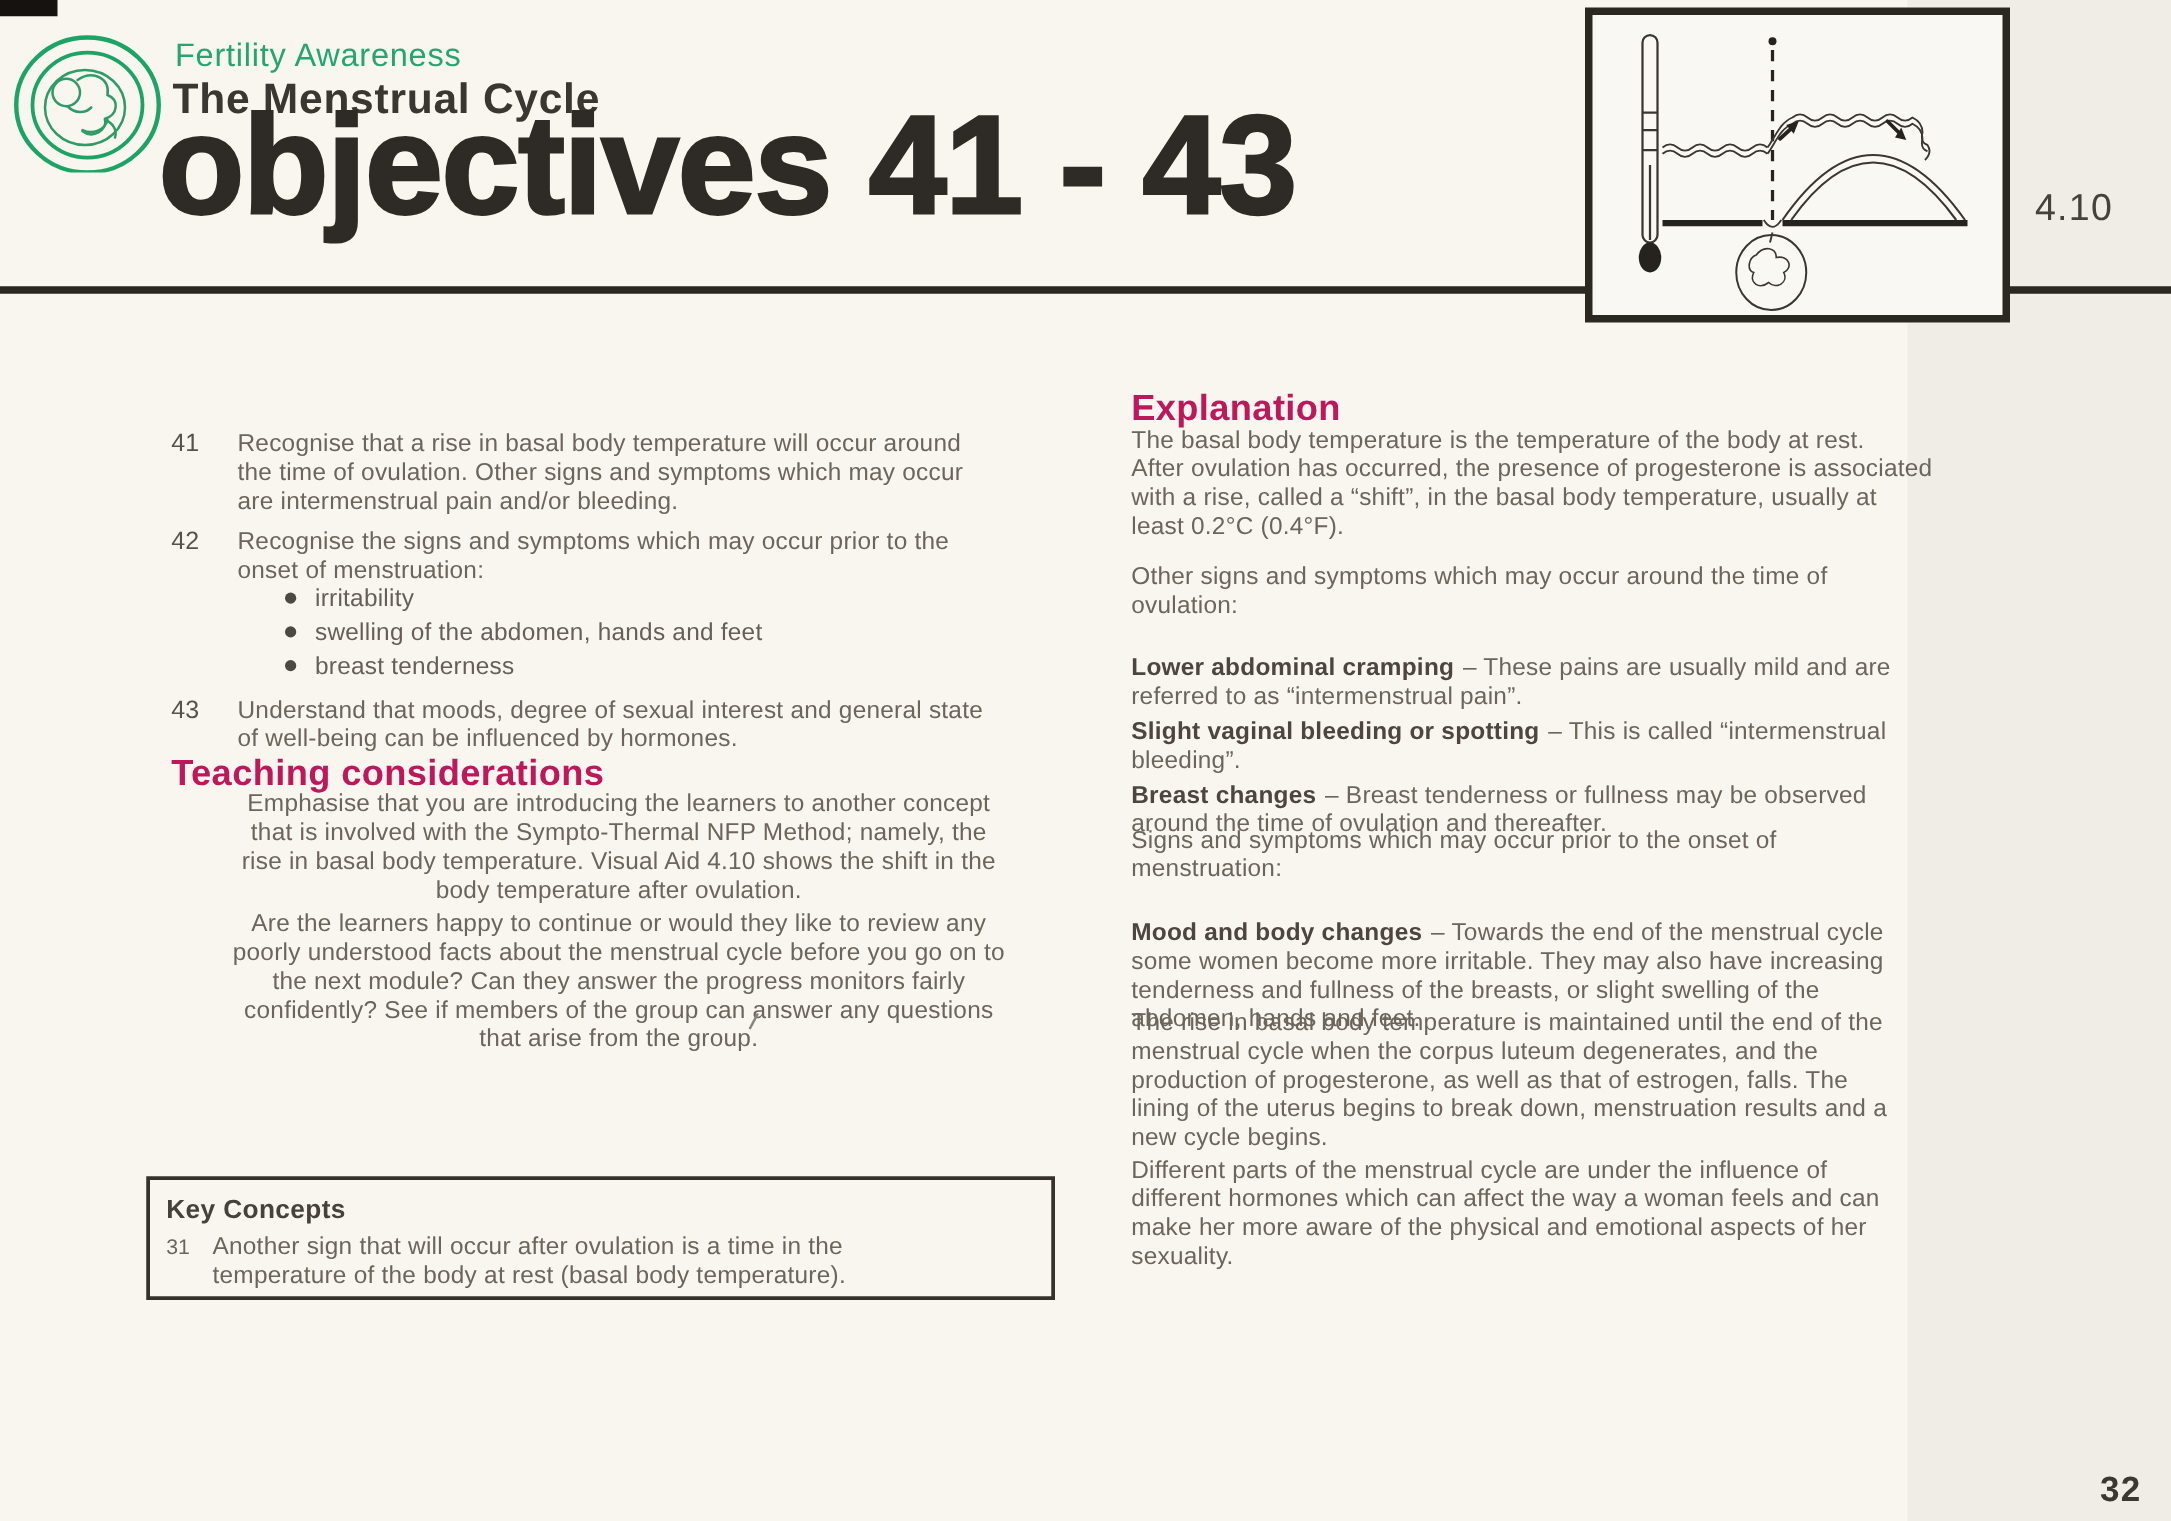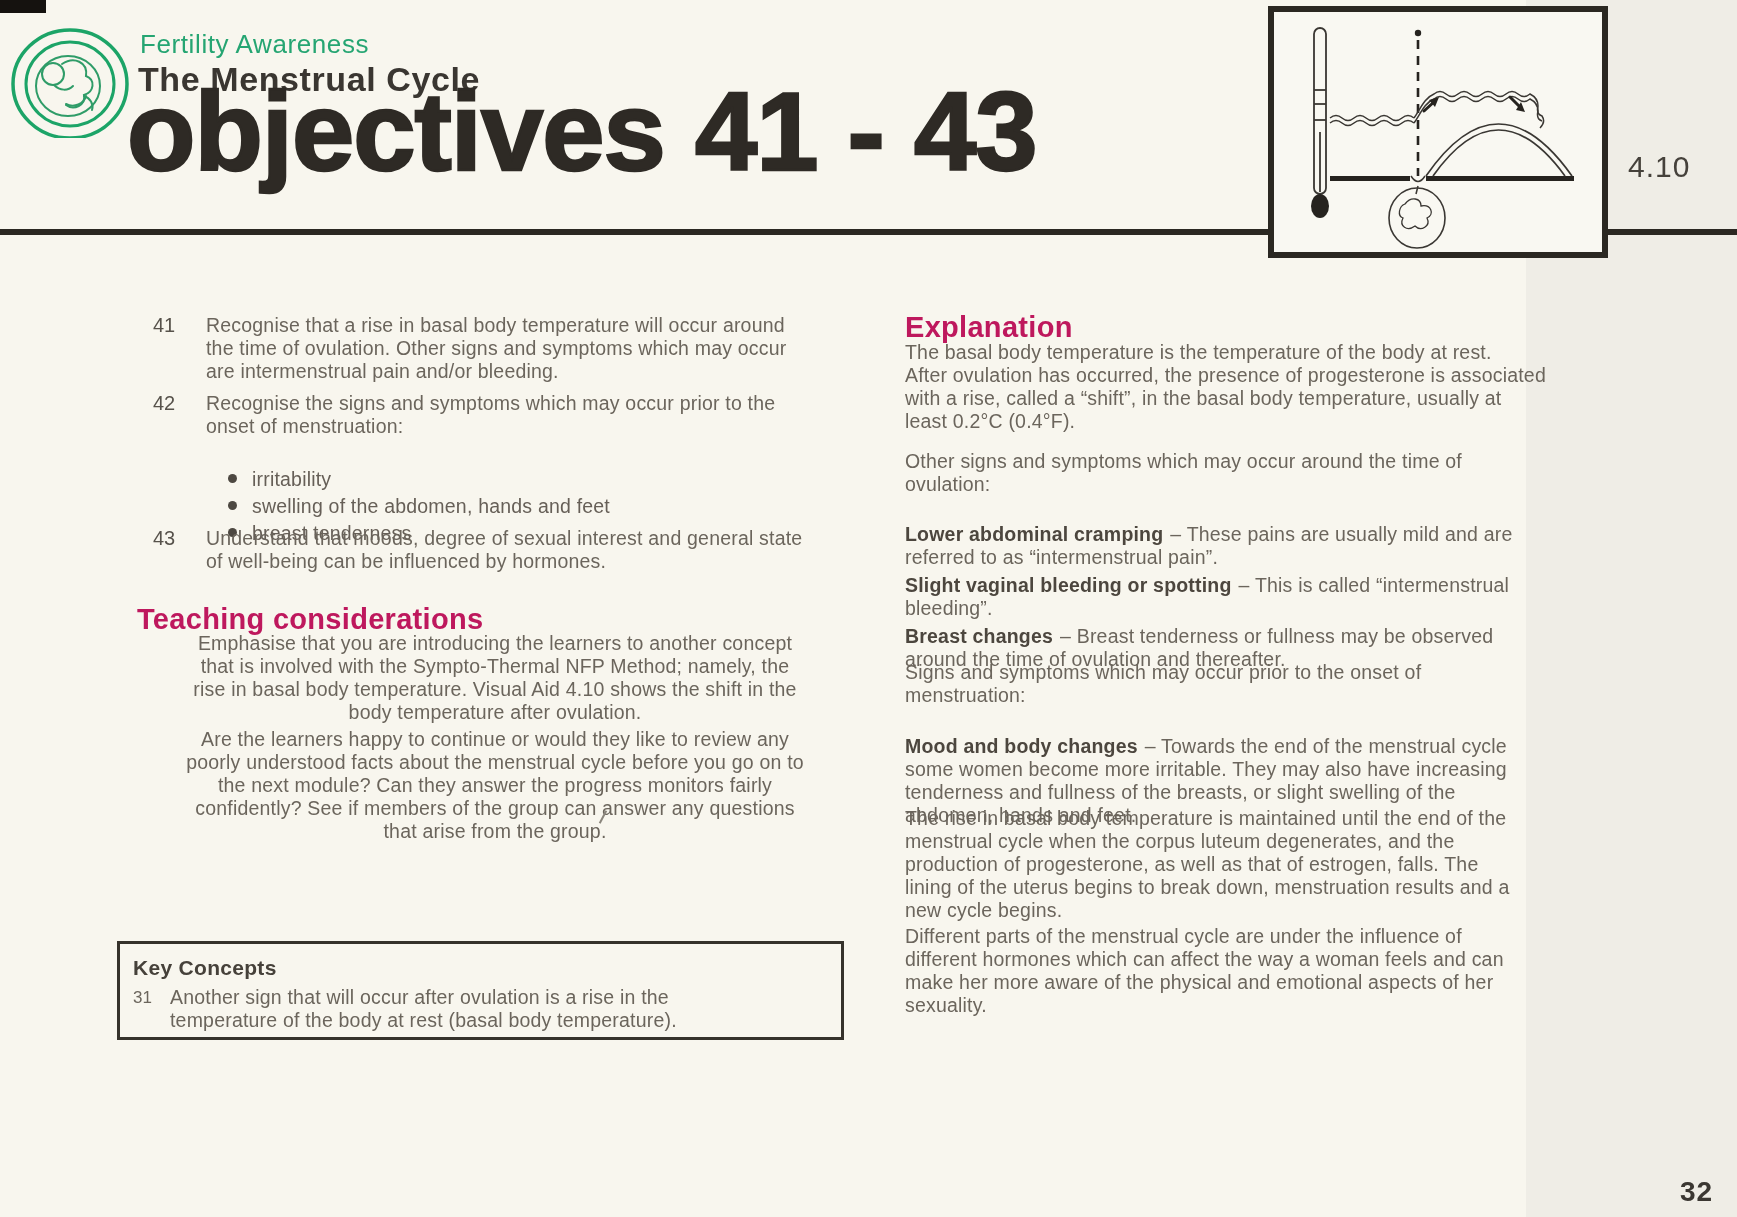--- a/index.html
+++ b/index.html
@@ -49,21 +49,21 @@
     font-size:19.5px;line-height:23px;color:#6b655c;
     letter-spacing:0.2px;white-space:pre-line;
   }
   .lead{font-weight:700;color:#4c463e;}
   .lead:not(:empty){margin-right:7px;}
   .sec-heading{
     position:absolute;font-size:29px;font-weight:700;color:#be185d;
     letter-spacing:0.3px;
   }
   
-  .obj{position:absolute;left:153px;width:712px;display:flex;}
+  .obj{position:absolute;left:137px;width:712px;display:flex;margin-top:30px;}
   .obj .num{
     flex:none;width:53px;font-size:20px;line-height:23px;color:#57524b;
   }
   .obj .txt{flex:1;}
   .bullets{position:absolute;left:137px;width:712px;}
   .bullet-row{display:flex;align-items:flex-start;padding-left:91px;height:27px;}
   .dot{
     flex:none;width:9px;height:9px;border-radius:50%;
     background:#4d4841;margin:7px 15px 0 0;
   }
@@ -205,21 +205,21 @@
 the next module? Can they answer the progress monitors fairly
 confidently? See if members of the group can answer any questions
 that arise from the group.</div>
 
   <div class="stray-mark"></div>
 
   <div class="kc-box">
     <div class="kc-heading">Key Concepts</div>
     <div class="kc-item">
       <div class="kc-num">31</div>
-      <div class="kc-text para">Another sign that will occur after ovulation is a rise in the
+      <div class="kc-text para">Another sign that will occur after ovulation is a time in the
 temperature of the body at rest (basal body temperature).</div>
     </div>
   </div>
 
   <div class="sec-heading" style="left:905px;top:311px">Explanation</div>
 
   <div class="para right-para" style="top:341px">The basal body temperature is the temperature of the body at rest.
 After ovulation has occurred, the presence of progesterone is associated
 with a rise, called a “shift”, in the basal body temperature, usually at
 least 0.2°C (0.4°F).</div>

